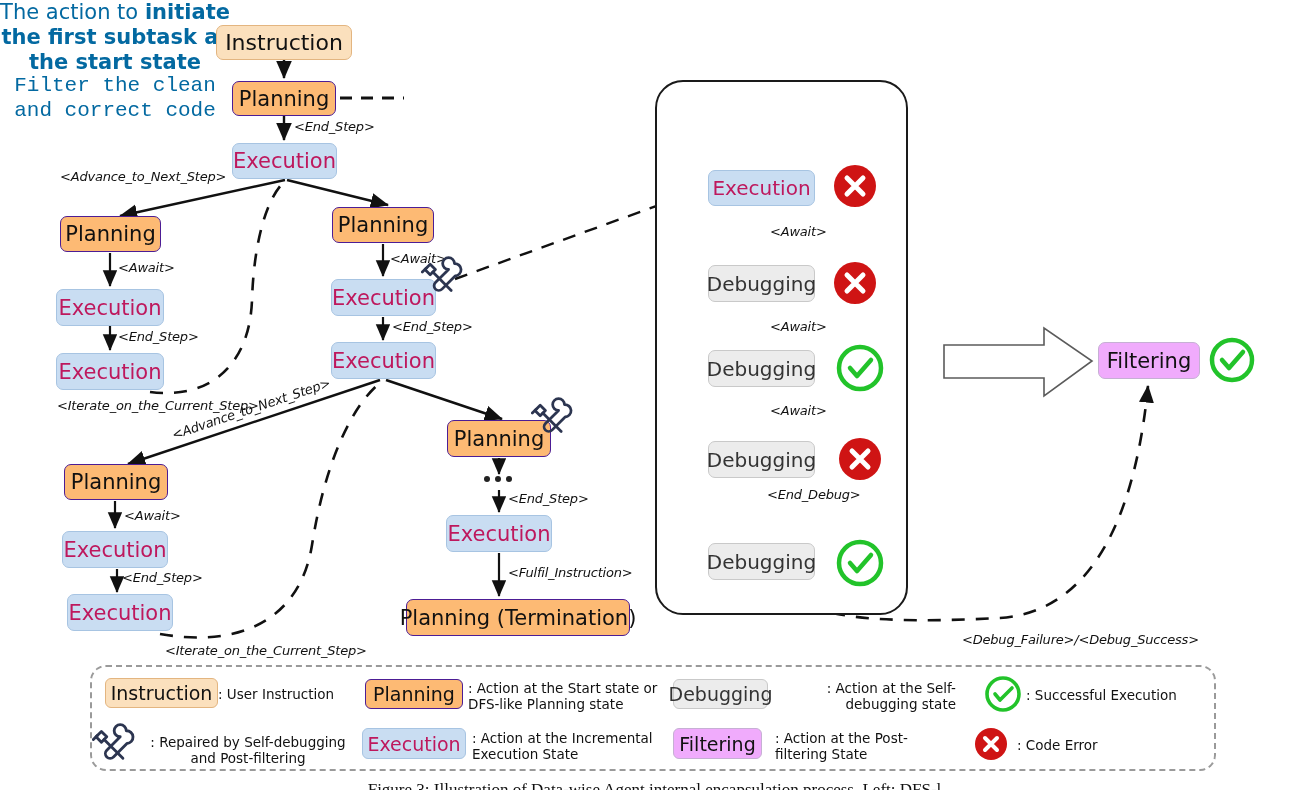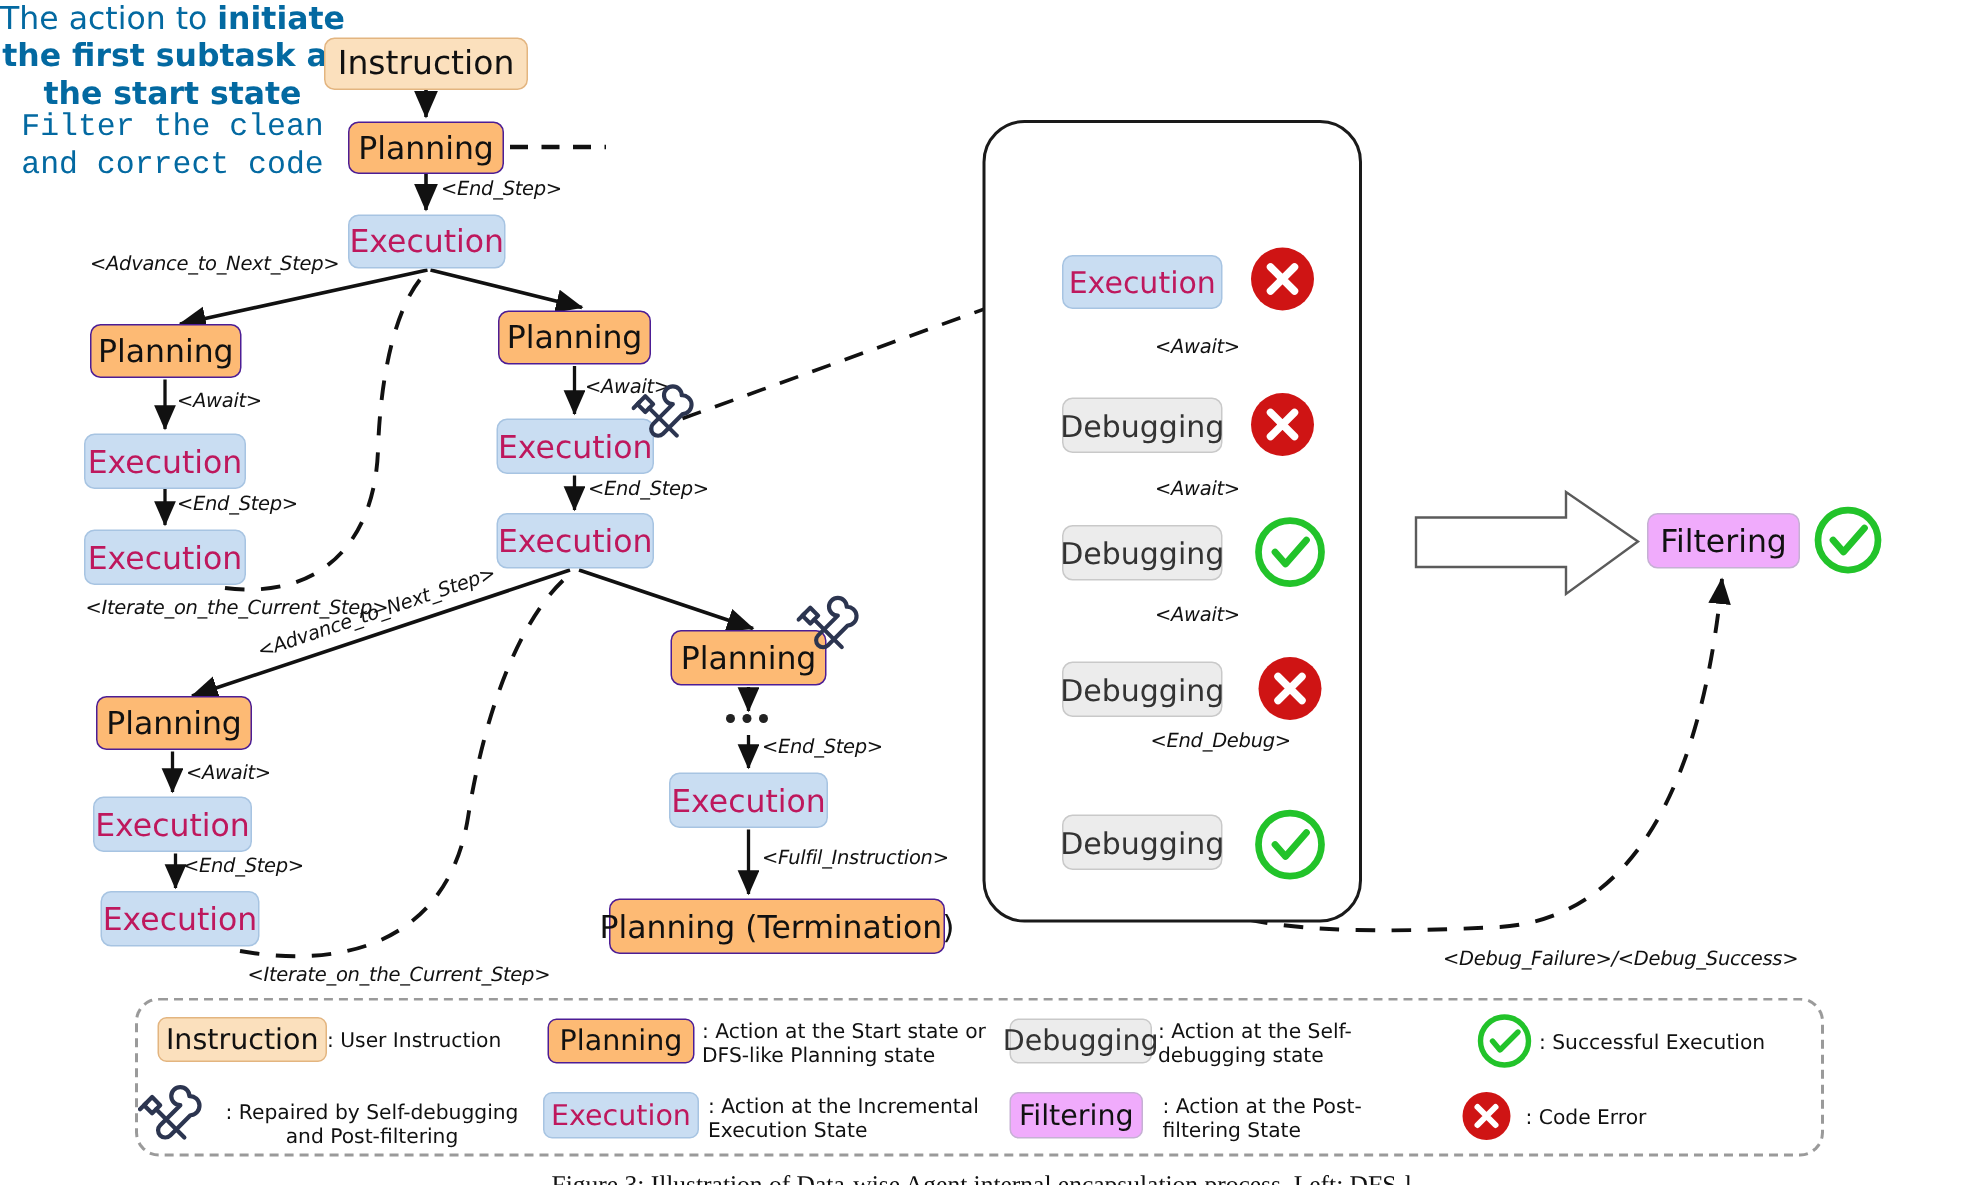--- a/index.html
+++ b/index.html
@@ -283,21 +283,21 @@
   <div class="lg-txt left" style="left:468px;top:680px;width:196px;">: Action at the Start state or DFS-like Planning state</div>
 
   <div class="lg-chip n-execution" style="left:362px;top:728px;width:104px;height:31px;font-size:19px;">
     <span>Execution</span>
   </div>
   <div class="lg-txt left" style="left:472px;top:730px;width:186px;">: Action at the Incremental Execution State</div>
 
   <div class="lg-chip n-debugging" style="left:673px;top:679px;width:95px;height:30px;font-size:19px;">
     <span>Debugging</span>
   </div>
-  <div class="lg-txt left" style="left:772px;top:680px;width:184px;">: Action at the Self-debugging state</div>
+  <div class="lg-txt left" style="left:772px;top:680px;width:184px;text-align:right;">: Action at the Self-debugging state</div>
 
   <div class="lg-chip n-filtering" style="left:673px;top:728px;width:89px;height:31px;font-size:19px;">
     <span>Filtering</span>
   </div>
   <div class="lg-txt left" style="left:775px;top:730px;width:180px;">: Action at the Post-filtering State</div>
 
   <svg class="layer" viewBox="0 0 1309 790">
     <g>
         <circle cx="1003" cy="694" r="16" fill="#fff" stroke="#22c32a" stroke-width="3.6"></circle>
       <path d="M995,694 L1000,700 L1012,688" stroke="#22c32a" stroke-width="3.6" fill="none" stroke-linecap="round" stroke-linejoin="round"></path>

